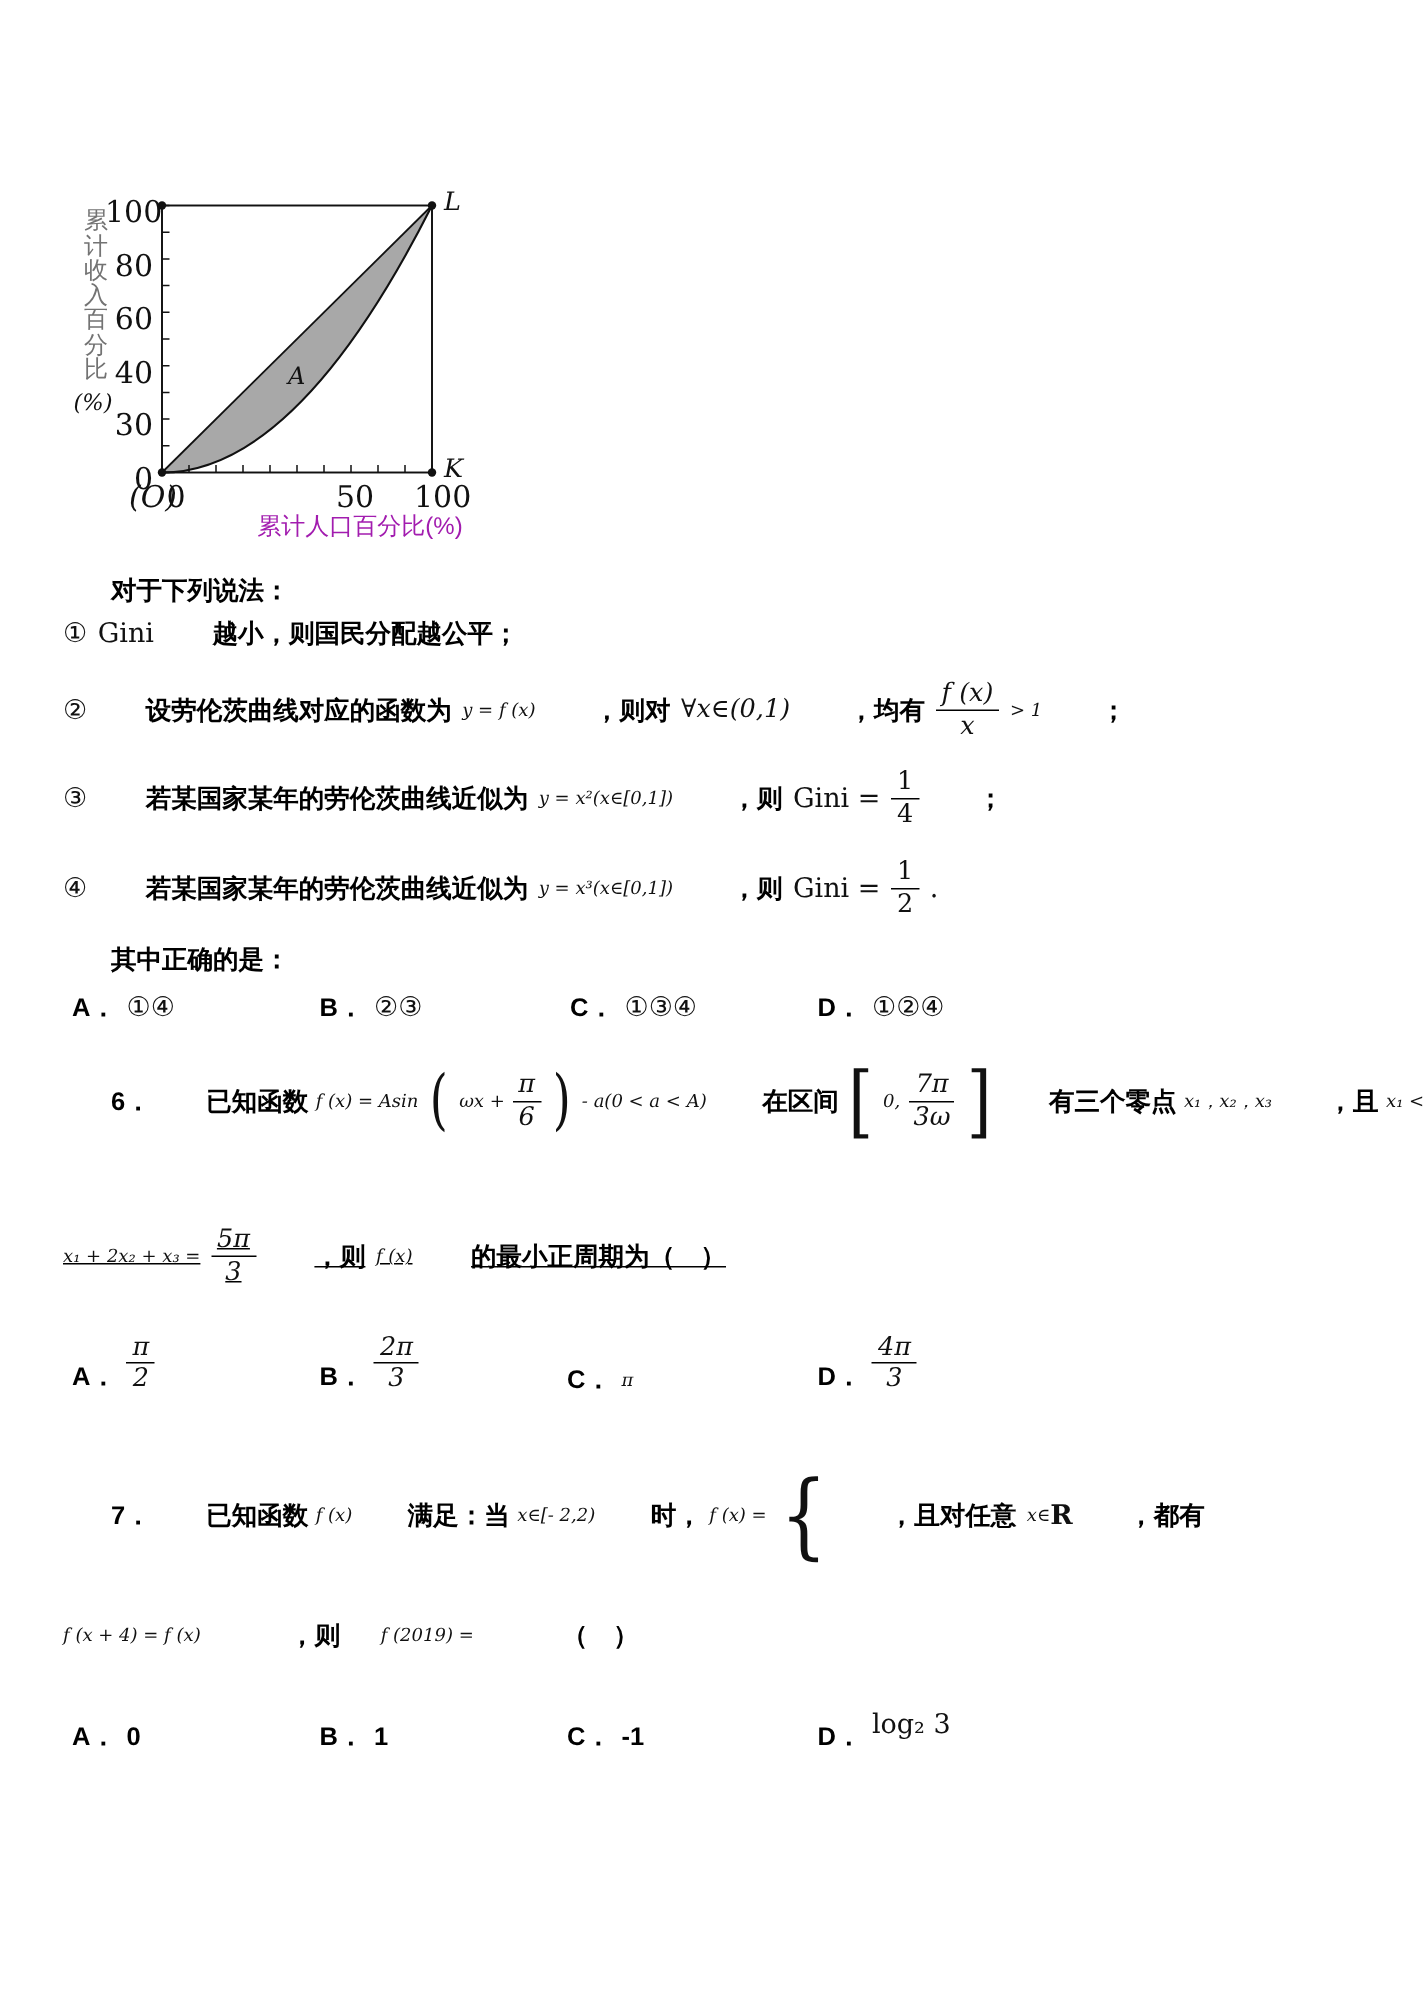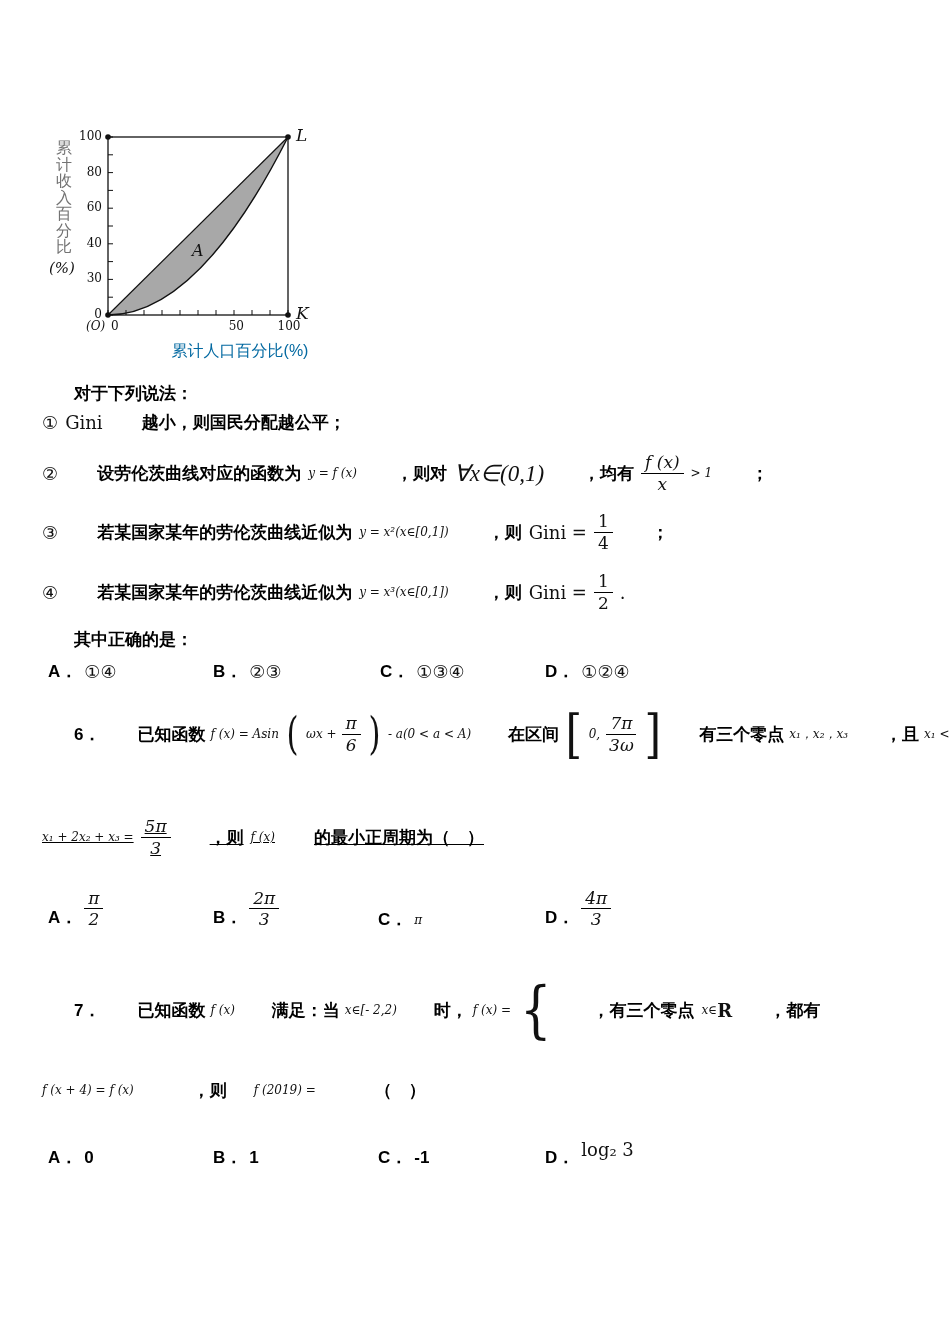--- a/index.html
+++ b/index.html
@@ -4,37 +4,37 @@
 <style>
   * { margin:0; padding:0; box-sizing:border-box; }
   html,body { background:#ffffff; }
   body {
     position:relative; width:950px; height:1344px;
     font-family:"Liberation Sans",sans-serif; color:#000;
     overflow:hidden;
   }
   .abs { position:absolute; }
   .cn { font-family:"Liberation Sans",sans-serif; font-weight:bold; font-size:17px; color:#000; white-space:nowrap;margin-left:32px; }
-  .cnr { font-family:"Liberation Sans",sans-serif; font-weight:normal; font-size:16px; color:#0369a1; white-space:nowrap; }
+  .cnr { font-family:"Liberation Sans",sans-serif; font-weight:normal; font-size:16px; color:#a21caf; white-space:nowrap; }
   .math { font-family:"DejaVu Serif",serif; font-style:italic; font-size:12px; color:#111; white-space:nowrap; }
   .mrm { font-family:"DejaVu Serif",serif; font-style:normal; font-size:18px; color:#111; white-space:nowrap; }
   .circ { font-family:"DejaVu Sans",sans-serif; font-weight:normal; font-size:18px; color:#111; }
   .row { display:flex; align-items:center; gap:7px; }
   .frac { display:inline-flex; flex-direction:column; align-items:center; text-align:center;
           font-family:"DejaVu Serif",serif; font-style:italic; font-size:17px; line-height:1.2; color:#111; }
   .frac .fn { border-bottom:1.3px solid #000; padding:0 4px; }
   .frac .fd { padding:0 4px; }
   .big { font-family:"DejaVu Serif",serif; font-style:normal; line-height:0.9; color:#111; }
   .paren { font-size:44px; transform:scaleX(0.7); font-weight:400; }
   .brack { font-size:50px; transform:scaleX(0.85) scaleY(1.05); font-weight:400; }
   .brace { font-size:62px; font-weight:400; transform:scaleX(0.8); }
   .cases { display:inline-flex; flex-direction:column; gap:8px; }
   .optlabel { font-family:"Liberation Sans",sans-serif; font-weight:bold; font-size:17px; }
   .shiftdown { position:relative; top:9px; }
-  .ticklab { font-family:"DejaVu Serif",serif; font-size:12px; color:#111; }
+  .ticklab { font-family:"DejaVu Serif",serif; font-size:20px; color:#111; }
   .ylabel { width:18px; font-size:16px; line-height:16.5px; word-break:break-all; color:#737373; text-align:center; }
 </style>
 </head>
 <body>
 
 <div class="abs" style="left:40px; top:113px; width:330px; height:265px;">
 
   <svg class="abs" style="left:0; top:0;" width="330" height="265" viewBox="0 0 330 265">
     <path d="M68 202 L248 24 Q158 202 68 202 Z" fill="#a8a8a8" stroke="none"></path>
     <rect x="68" y="24" width="180" height="178" fill="none" stroke="#111" stroke-width="1.3"></rect>
@@ -78,21 +78,21 @@
   <span class="circ">①</span>
   <span class="mrm">Gini</span>
   <span class="cn">越小，则国民分配越公平；</span>
 </div>
 
 <div class="abs row" style="left:42px; top:447px; height:52px;">
   <span class="circ">②</span>
   <span class="cn">设劳伦茨曲线对应的函数为</span>
   <span class="math">y = f (x)</span>
   <span class="cn">，则对</span>
-  <span class="math" style="font-size:23px;font-family:Liberation Serif, serif;">∀x∈(0,1)</span>
+  <span class="math" style="font-size:17px;">∀x∈(0,1)</span>
   <span class="cn">，均有</span>
   <span class="frac">
     <span class="fn">f (x)</span>
     <span class="fd">x</span>
   </span>
   <span class="math">&gt; 1</span>
   <span class="cn">；</span>
 </div>
 
 <div class="abs row" style="left:42px; top:506px; height:52px;">
@@ -210,21 +210,21 @@
 
 <div class="abs row" style="left:42px; top:972px; height:76px; gap:5px;">
   <span class="cn">7．</span>
   <span class="cn">已知函数</span>
   <span class="math">f (x)</span>
   <span class="cn">满足：当</span>
   <span class="math">x∈[- 2,2)</span>
   <span class="cn">时，</span>
   <span class="math">f (x) =</span>
   <span class="big brace">{</span>
-  <span class="cn">，有三个零点</span>
+  <span class="cn">，且对任意</span>
   <span class="math" style="margin-left:2px;">x∈</span>
   <span class="mrm" style="font-weight:bold; margin-left:-5px;">R</span>
   <span class="cn">，都有</span>
 </div>
 
 <div class="abs row" style="left:42px; top:1066px; height:48px;gap:27px;">
   <span class="math">f (x + 4) = f (x)</span>
   <span class="cn">，则</span>
   <span class="math">f (2019) =</span>
   <span class="cn">（　）</span>

